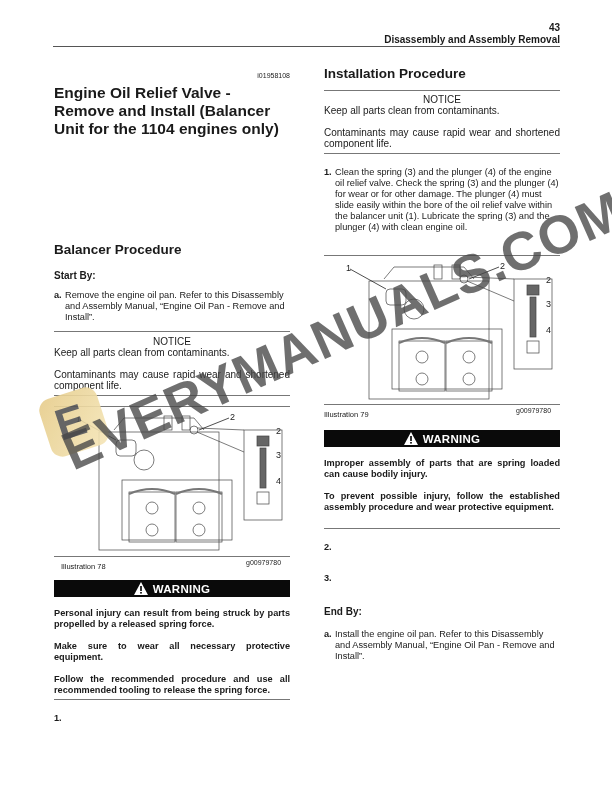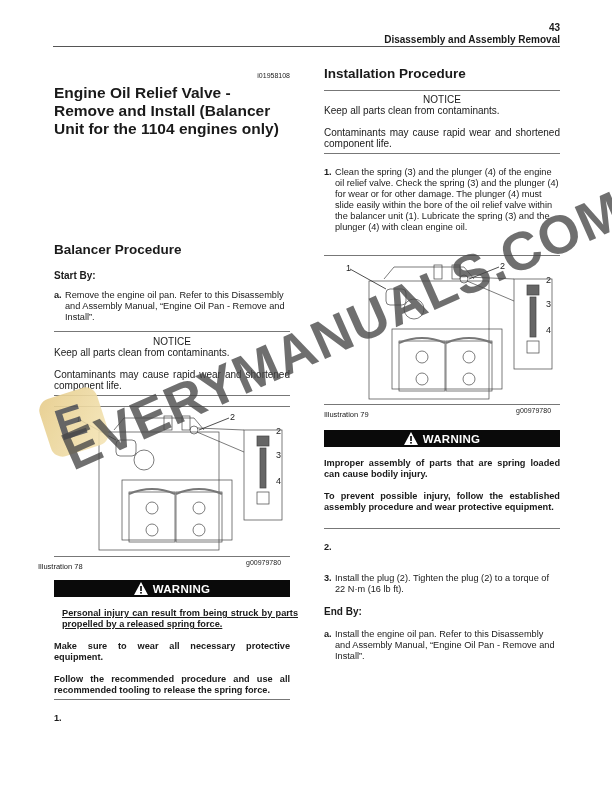--- a/index.html
+++ b/index.html
@@ -93,32 +93,32 @@
       <line x1="26" y1="10" x2="62" y2="30" stroke="#222" stroke-width="0.8"></line>
       <text x="176" y="10">2</text>
       <line x1="175" y1="8" x2="145" y2="20" stroke="#222" stroke-width="0.8"></line>
       <text x="222" y="24">2</text>
       <text x="222" y="48">3</text>
       <text x="222" y="74">4</text>
     </g>
   </svg>
 </div>
 <div class="rule" style="left:54px; top:556px;"></div>
-<div class="caption" style="left:38px; top:562px;">Illustration 78</div>
+<div class="caption" style="left:61px; top:562px;">Illustration 78</div>
 <div class="fig-code" style="left:246px; top:559px;">g00979780</div>
 
 <div class="warn-bar" style="left:54px; top:580px;">
   <svg viewBox="0 0 14 13">
     <polygon points="7,0 14,13 0,13" fill="#fff"></polygon>
     <rect x="6.2" y="4" width="1.6" height="5" fill="#000"></rect>
     <rect x="6.2" y="10" width="1.6" height="1.6" fill="#000"></rect>
   </svg>
   <span>WARNING</span>
 </div>
-<div class="warn-text" style="left:62px; top:608px;text-decoration:underline;">Personal injury can result from being struck by parts propelled by a released spring force.</div>
+<div class="warn-text" style="left:54px; top:608px;">Personal injury can result from being struck by parts propelled by a released spring force.</div>
 <div class="warn-text" style="left:54px; top:641px;">Make sure to wear all necessary protective equipment.</div>
 <div class="warn-text" style="left:54px; top:674px;">Follow the recommended procedure and use all recommended tooling to release the spring force.</div>
 <div class="rule" style="left:54px; top:699px;"></div>
 
 <div class="step" style="left:54px; top:713px;">
   <span class="mk">1.</span>
 </div>
 
 <div class="h2" style="left:324px; top:66px;">Installation Procedure</div>
 <div class="rule" style="left:324px; top:90px;"></div>
@@ -183,21 +183,20 @@
 </div>
 <div class="warn-text" style="left:324px; top:458px;">Improper assembly of parts that are spring loaded can cause bodily injury.</div>
 <div class="warn-text" style="left:324px; top:491px;">To prevent possible injury, follow the established assembly procedure and wear protective equipment.</div>
 <div class="rule" style="left:324px; top:528px;"></div>
 
 <div class="step" style="left:324px; top:542px;">
   <span class="mk">2.</span>
 </div>
 <div class="step" style="left:324px; top:573px;">
   <span class="mk">3.</span>
-  <span>Install the plug (2). Tighten the plug (2) to a torque of 22 N·m (16 lb ft).</span>
 </div>
 
 <div class="p bold" style="left:324px; top:606px;">End By:</div>
 <div class="step" style="left:324px; top:629px;">
   <span class="mk">a.</span>
   <span>Install the engine oil pan. Refer to this Disassembly and Assembly Manual, “Engine Oil Pan - Remove and Install”.</span>
 </div>
 
 <div class="wm-logo">
   <span>E</span>

